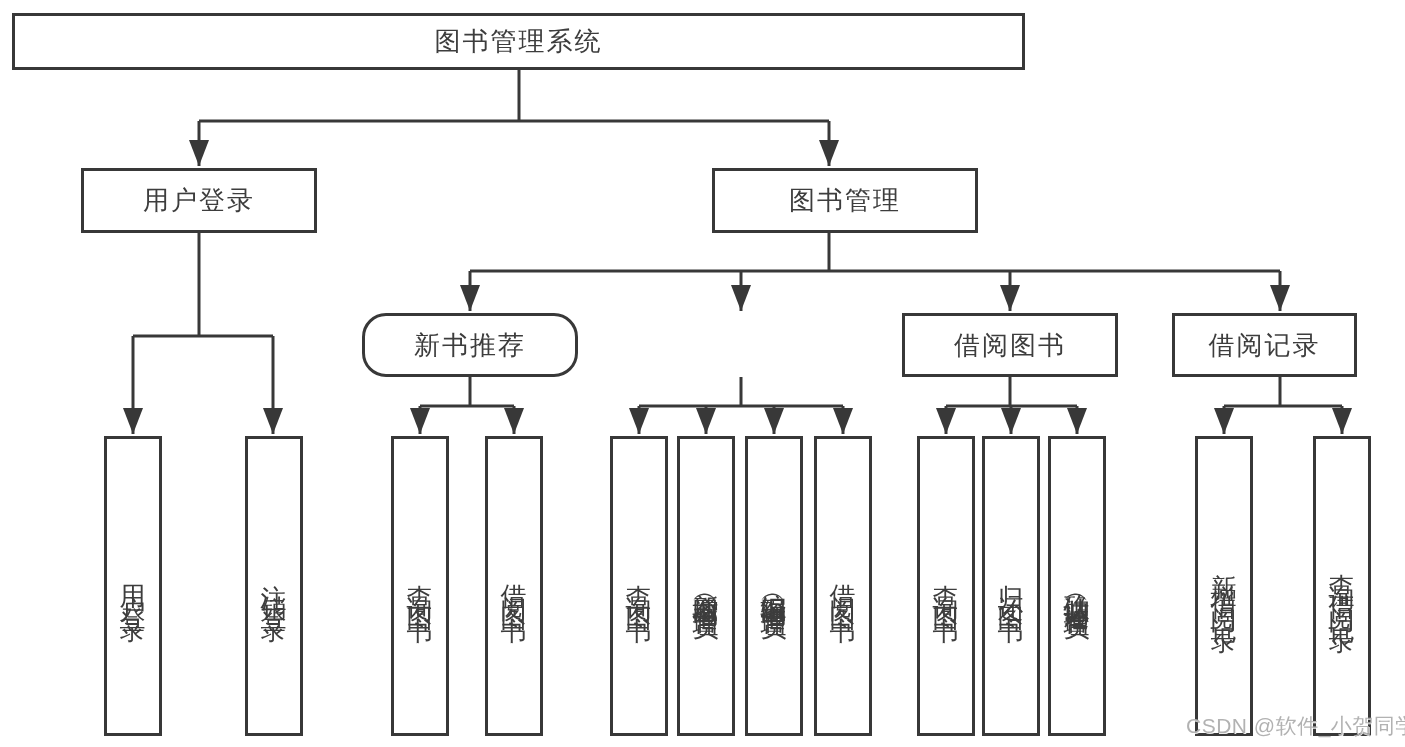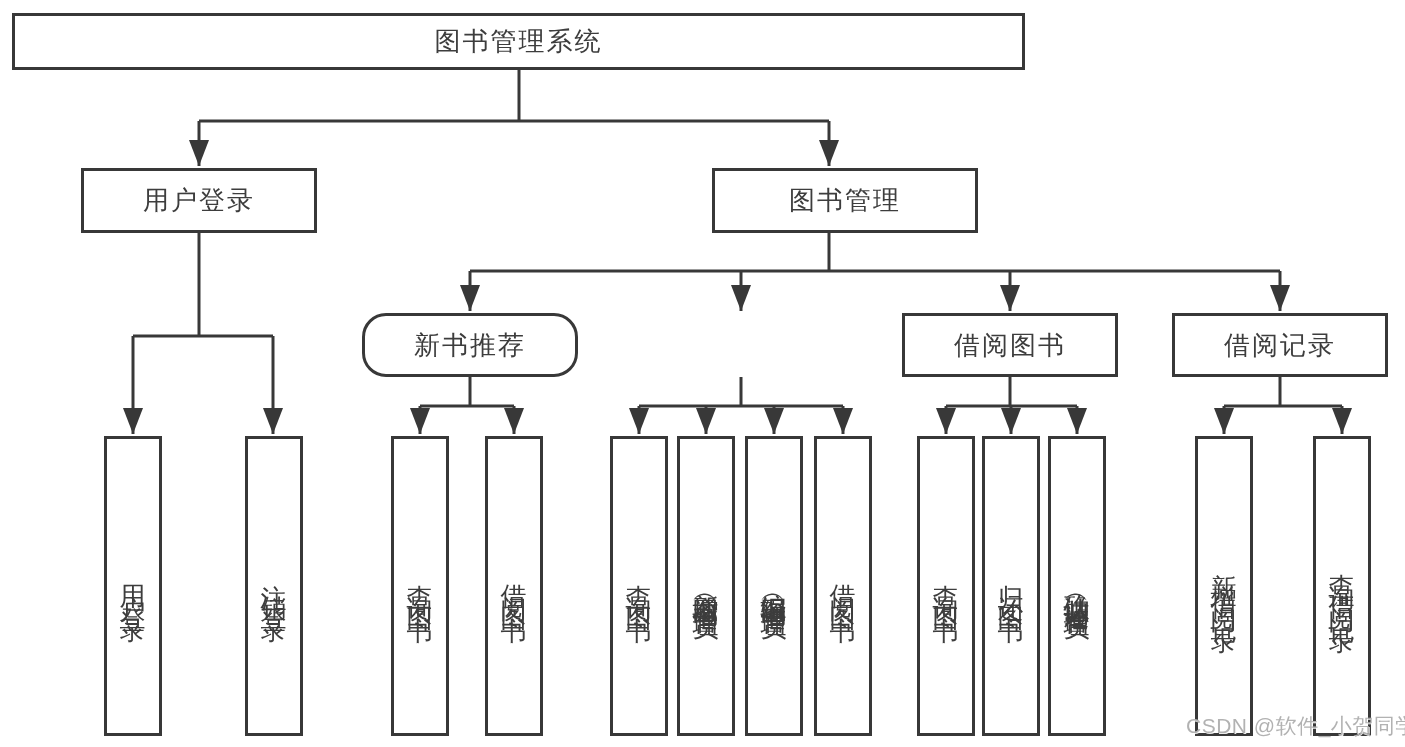--- a/index.html
+++ b/index.html
@@ -82,21 +82,21 @@
     </g>
   </svg>
 
   <div class="node hnode" style="left:12px; top:13px; width:1013px; height:57px;">图书管理系统</div>
 
   <div class="node hnode" style="left:81px; top:168px; width:236px; height:65px;">用户登录</div>
   <div class="node hnode" style="left:712px; top:168px; width:266px; height:65px;">图书管理</div>
 
   <div class="node hnode" style="left:362px; top:313px; width:216px; height:64px;border-radius:24px;">新书推荐</div>
   <div class="node hnode" style="left:902px; top:313px; width:216px; height:64px;">借阅图书</div>
-  <div class="node hnode" style="left:1172px; top:313px; width:216px; height:64px;">借阅记录</div>
+  <div class="node hnode" style="left:1172px; top:313px; width:185px; height:64px;">借阅记录</div>
 
   <div class="node vnode" style="left:104px;">用户登录</div>
   <div class="node vnode" style="left:245px;">注销登录</div>
 
   <div class="node vnode" style="left:391px;">查询图书</div>
   <div class="node vnode" style="left:485px;">借阅图书</div>
 
   <div class="node vnode" style="left:610px;">查询图书</div>
   <div class="node vnode long" style="left:677px;">新增图书（管理员）</div>
   <div class="node vnode long" style="left:745px;">编辑图书（管理员）</div>

